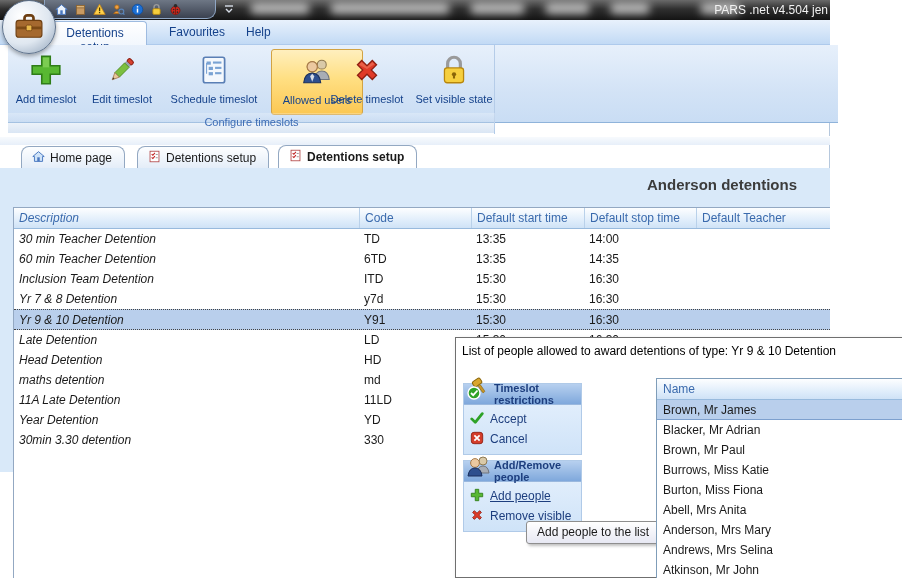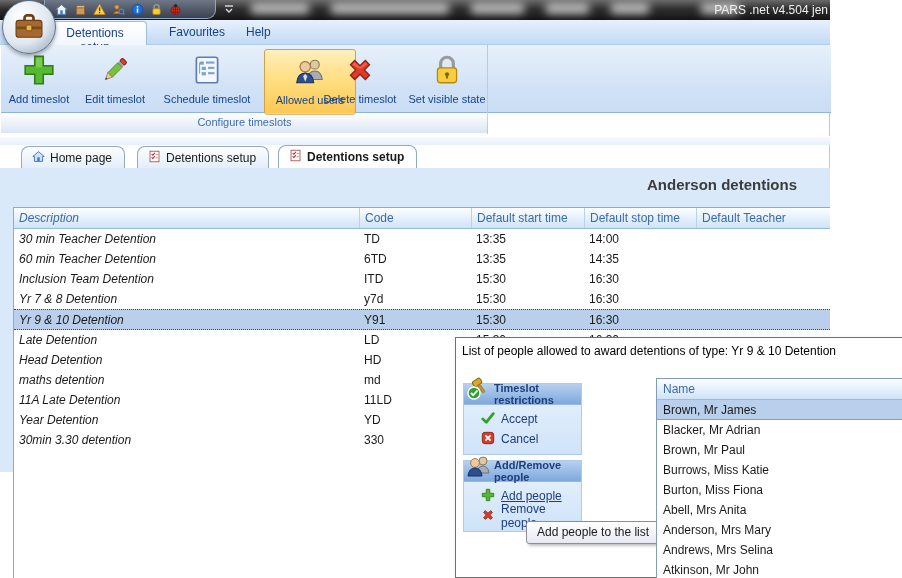--- a/index.html
+++ b/index.html
@@ -24,21 +24,21 @@
   .qat-chevron { position:absolute; left:222px; top:2px; width:14px; height:14px; }
 
   
   .ribbontabs { position:absolute; left:0; top:20px; width:830px; height:25px;
     background:linear-gradient(#e8f1fc,#c2daf5); border-bottom:1px solid #aecaec; }
   .rtab { position:absolute; top:1px; height:24px; padding:4px 14px 0; color:#15428b; font-size:12px; cursor:pointer; }
   .rtab.active { background:linear-gradient(#ffffff,#f2f7fd); border:1px solid #9ebbe0; border-bottom:none;
     border-radius:4px 4px 0 0; font-weight:normal; }
 
   
-  .ribbon { position:absolute; left:1px; top:45px; width:830px; height:68px;
+  .ribbon { position:absolute; left:8px; top:45px; width:830px; height:78px;
     background:linear-gradient(#e7f0fb,#d3e3f6 60%,#c9ddf4); border-bottom:1px solid #8fb3da; }
   .ribbon-group { position:absolute; left:0; top:0; width:487px; height:89px; border-right:1px solid #b5cce8; }
   .rbtn { position:absolute; top:4px; height:66px; display:flex; flex-direction:column; align-items:center;
     justify-content:flex-start; padding-top:4px; color:#15428b; font-size:11px; cursor:pointer; border-radius:3px; }
   .rbtn svg { width:34px; height:34px; margin-bottom:4px; }
   .rbtn.active { background:linear-gradient(#ffefbe,#ffdf82 45%,#fbc753); border:1px solid #d2a344; }
   .group-label { position:absolute; left:0; top:68px; width:487px; height:20px; text-align:center;
     color:#3e6db5; font-size:11px; padding-top:3px;
     background:linear-gradient(rgba(255,255,255,.25), rgba(173,199,231,.45)); }
   .below-ribbon { position:absolute; left:0; top:136px; width:830px; height:9px;
@@ -72,21 +72,21 @@
 
   
   .dialog { position:absolute; left:455px; top:337px; width:447px; height:241px; background:#ffffff;
     border:1px solid #6f6f6f; border-right:none; box-shadow:3px 3px 6px rgba(0,0,0,.2); }
   .dialog-title { position:absolute; left:6px; top:6px; color:#000; font-size:12px; white-space:nowrap; }
 
   .task-group { position:absolute; left:7px; width:119px; border:1px solid #b0cae8; background:linear-gradient(#e8f2fd,#cfe3f8); }
   .tg-header { height:21px; background:linear-gradient(#b7d0ef,#7fa8dc); border-bottom:1px solid #9ab8de;
     display:flex; align-items:center; padding-left:30px; font-size:11px; font-weight:bold; color:#1d3e7e; position:relative; }
   .tg-icon { position:absolute; left:2px; top:-8px; width:26px; height:26px; }
-  .tg-items { padding:4px 0 5px 6px;margin-left:11px; }
+  .tg-items { padding:4px 0 5px 6px; }
   .tg-item { display:flex; align-items:center; gap:6px; height:20px; color:#1d3e7e; font-size:12px; cursor:pointer; }
   .tg-item svg { width:14px; height:14px; }
   .tg-item .link { text-decoration:underline; }
 
   .tooltip { position:absolute; left:70px; top:183px; padding:3px 10px 4px; white-space:nowrap;
     background:linear-gradient(#ffffff,#e7e8f3); border:1px solid #8e8e8e; border-radius:3px;
     box-shadow:2px 2px 3px rgba(0,0,0,.25); color:#1a1a1a; font-size:12px; }
 
   .people-list { position:absolute; left:200px; top:40px; width:247px; height:201px;
     border-left:1px solid #7f9db9; border-top:1px solid #7f9db9; background:#fff; overflow:hidden; }
@@ -429,21 +429,21 @@
       <div class="tg-item">
         <span><svg viewBox="0 0 16 16">
               <path d="M6 1.5 h4 v4.5 h4.5 v4 h-4.5 v4.5 h-4 v-4.5 h-4.5 v-4 h4.5 z" fill="#58b832" stroke="#2f7d18"></path>
             </svg></span>
         <span class="link">Add people</span>
       </div>
       <div class="tg-item">
         <span><svg viewBox="0 0 16 16">
               <path d="M3 5 L5 3 L8 6 L11 3 L13 5 L10 8 L13 11 L11 13 L8 10 L5 13 L3 11 L6 8 Z" fill="#e03a28" stroke="#8e1f12"></path>
             </svg></span>
-        <span>Remove people</span>
+        <span>Remove visible</span>
       </div>
     </div>
   </div>
 
   <div class="tooltip"><span>Add people to the list</span></div>
 
   <div class="people-list">
     <div class="pl-header">Name</div>
     <div class="pl-row selected">Brown, Mr James</div>
       <div class="pl-row">Blacker, Mr Adrian</div>

